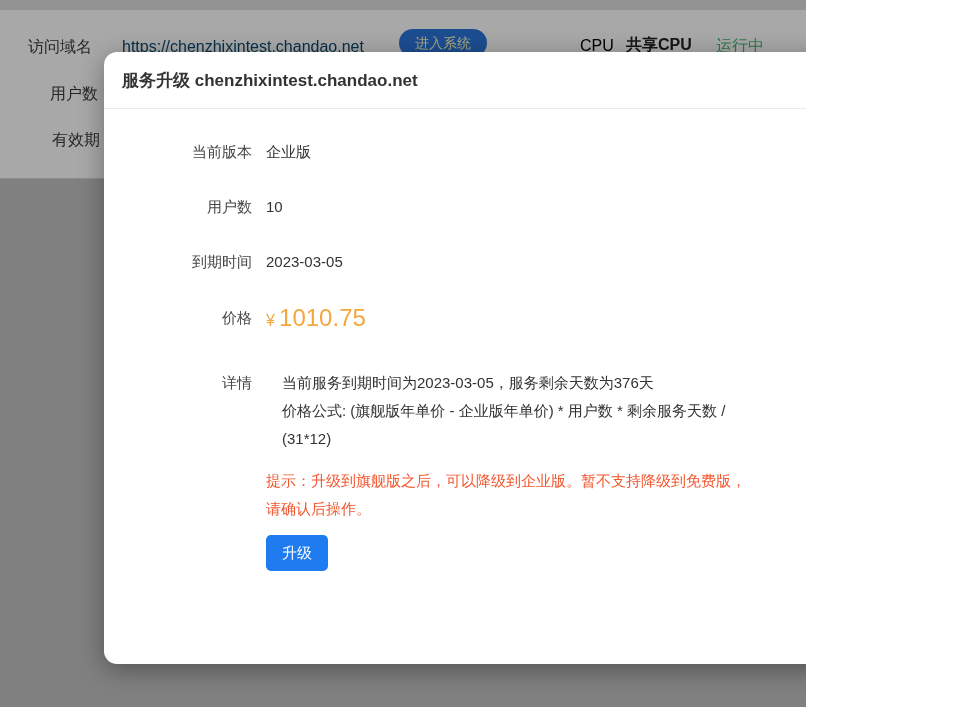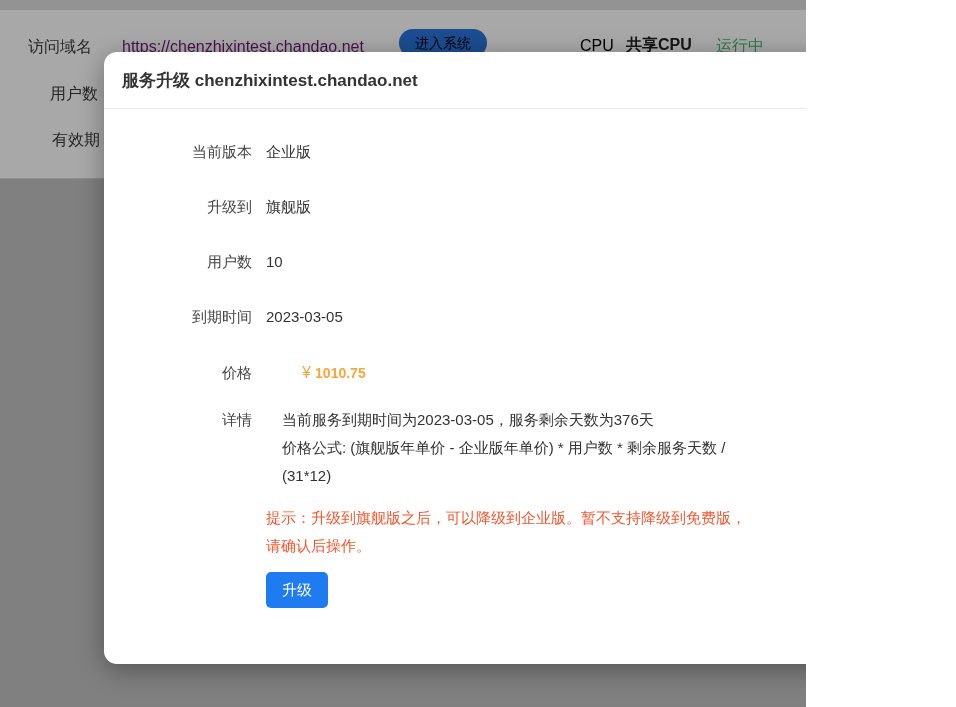--- a/index.html
+++ b/index.html
@@ -5,45 +5,45 @@
   * { margin:0; padding:0; box-sizing:border-box; }
   html,body { background:#fff; }
   body { font-family:"Liberation Sans","DejaVu Sans",sans-serif; }
   .canvas { position:relative; width:806px; height:707px; overflow:hidden; background:#c3c3c3; }
 
   
   .page-strip { position:absolute; left:0; top:0; width:100%; height:10px; background:#e0e0e0; }
   .page-card  { position:absolute; left:0; top:10px; width:100%; height:169px; background:#ffffff; border-bottom:1px solid #d9d9d9; }
   .pg-text { position:absolute; font-size:16px; line-height:22px; color:#333; white-space:nowrap; }
   .pg-label { color:#3b3b3b; }
-  .pg-link { color:#701a75; text-decoration:none; }
-  .pg-pill { position:absolute; left:399px; top:29px; background:#2b76dd; color:#000000; font-size:14px; line-height:14px;
+  .pg-link { color:#0c4a6e; text-decoration:none; }
+  .pg-pill { position:absolute; left:399px; top:29px; background:#2b76dd; color:#fef9c3; font-size:14px; line-height:14px;
              padding:7px 16px; border-radius:15px; border:none; white-space:nowrap; }
   .pg-cpu-val { font-weight:bold; color:#222; }
   .pg-status { color:#46b66e; }
   .pg-rightlinks { position:absolute; left:810px; top:83px; font-size:16px; white-space:nowrap; color:#2e7eed; }
   .pg-rightlinks .sep { color:#c5cad2; padding:0 9px; }
 
   
   .overlay { position:absolute; inset:0; background:rgba(0,0,0,0.34); }
   .modal { position:absolute; left:104px; top:52px; width:747px; height:612px; background:#fff; border-radius:13px;
            box-shadow:0 6px 26px rgba(0,0,0,0.35); }
   .modal-header { position:relative; padding:17px 20px 15px 18px; border-bottom:1px solid #ebebeb; }
   .modal-title { font-size:17px; font-weight:bold; color:#333; line-height:24px; }
   .modal-close { position:absolute; right:16px; top:10px; width:28px; height:28px; border:none; background:transparent;
                  font-size:24px; line-height:28px; color:#b5b5b5; cursor:pointer; font-weight:bold; }
   .modal-body { padding:32px 45px 0 0; font-size:15px; }
   .frow { display:flex; margin-bottom:34px; }
   .frow .flabel { width:148px; text-align:right; color:#464646; flex-shrink:0; line-height:21px; }
   .frow .fvalue { margin-left:14px; color:#333; line-height:21px; }
-  .frow-price { margin-bottom:25px;gap:36px; }
+  .frow-price { margin-bottom:40px; }
   .frow-price .flabel { line-height:24px; }
   .price-val { margin-left:14px; color:#f5a63c; line-height:24px; }
   .price-cur { font-size:16px; }
-  .price-amt { font-size:14px; font-weight:bold; }
+  .price-amt { font-size:24px; font-weight:normal; }
   .frow-detail { margin-bottom:0;gap:16px; }
   .detail-lines { margin-left:14px; color:#333; line-height:28px; margin-top:-4px; }
   .tip { margin-left:162px; margin-top:14px; color:#f4562e; line-height:28px; font-size:15px; max-width:560px; }
   .btn-upgrade { display:block; margin:12px 0 0 162px; width:62px; height:36px; background:#1f7cf0; color:#fff;
                  border:none; border-radius:5px; font-size:15px; cursor:pointer;
                  font-family:"Liberation Sans","DejaVu Sans",sans-serif; }
 </style>
 </head>
 <body>
 
@@ -74,24 +74,20 @@
       <div class="modal-title">服务升级 chenzhixintest.chandao.net</div>
       <button class="modal-close">×</button>
     </div>
     <div class="modal-body">
 
       <div class="frow">
         <div class="flabel">当前版本</div>
         <div class="fvalue">企业版</div>
       </div>
 
-      <div class="frow">
-        <div class="flabel">升级到</div>
-        <div class="fvalue">旗舰版</div>
-      </div>
 
       <div class="frow">
         <div class="flabel">用户数</div>
         <div class="fvalue">10</div>
       </div>
 
       <div class="frow">
         <div class="flabel">到期时间</div>
         <div class="fvalue">2023-03-05</div>
       </div>

